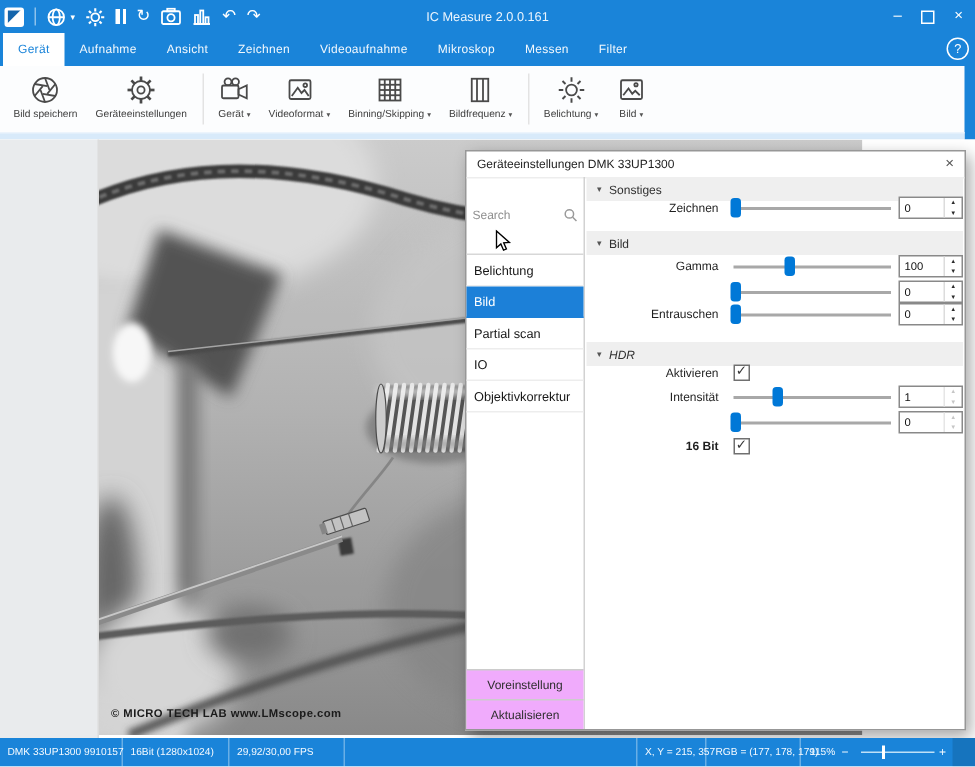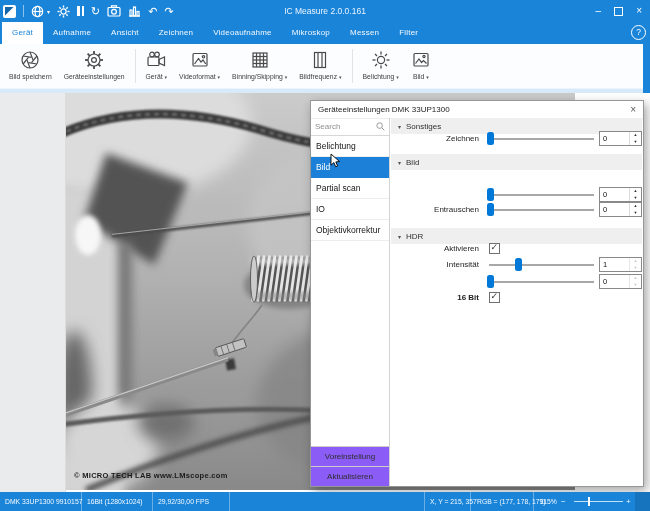--- a/index.html
+++ b/index.html
@@ -45,28 +45,28 @@
   .photo{left:66px;top:0;width:509px;height:397px;overflow:hidden;}
   .watermark{left:8px;top:378px;font-size:7.5px;font-weight:bold;color:#1b1b1b;letter-spacing:.3px;white-space:nowrap;}
   
   .dialog{left:310px;top:100px;width:334px;height:387px;background:#fff;border:1px solid #979797;
           box-shadow:3px 4px 10px rgba(0,0,0,.35);box-sizing:border-box;}
   .dlg-title{height:17px;display:flex;align-items:center;padding:0 7px;font-size:8px;color:#222;
              border-bottom:1px solid #ededed;}
   .dlg-close{margin-left:auto;font-size:10px;color:#555;line-height:10px;}
   .dlg-body{position:absolute;left:0;top:17px;right:0;bottom:0;display:flex;}
   .dlg-left{width:78px;border-right:1px solid #d2d2d2;display:flex;flex-direction:column;box-sizing:content-box;}
-  .search{height:17px;border-bottom:1px solid #d7d7d7;display:flex;align-items:center;padding:0 4px;
+  .search{height:17px;border-bottom:1px solid #d7d7d7;display:flex;align-items:center;padding:17px 4px;
           color:#8e8e8e;font-size:8px;}
   .search svg{margin-left:auto;display:block;stroke:#9a9a9a;fill:none;stroke-width:1;}
   .nav-item{height:20px;line-height:20px;padding-left:5px;font-size:8.5px;color:#161616;border-bottom:1px solid #ededed;}
   .nav-item.selected{background:#1c80d8;color:#fff;border-bottom-color:#1c80d8;}
   .dlg-left-spacer{flex:1;}
   .dlg-btn{height:19px;border-top:1px solid #cccccc;font-size:8px;color:#2e2e2e;display:flex;
-           align-items:center;justify-content:center;background:#8b5cf6;}
+           align-items:center;justify-content:center;background:#f0abfc;}
   .dlg-right{flex:1;position:relative;}
   .sec-hdr{position:absolute;left:1px;right:1px;height:16px;background:#efefef;display:flex;
            align-items:center;padding-left:7px;font-size:8px;color:#303030;gap:5px;}
   .sec-arrow{font-size:6px;color:#555;}
   .row{position:absolute;left:0;right:0;height:17px;}
   .row-label{position:absolute;left:0;top:0;width:89px;text-align:right;font-size:8px;color:#1f1f1f;line-height:17px;}
   .track{position:absolute;left:99px;width:105px;top:8px;height:2px;background:#a8a8a8;}
   .thumb{position:absolute;top:2px;width:7px;height:13px;background:#0078d7;border-radius:2.5px;}
   .spin{position:absolute;left:209px;top:1px;width:43px;height:15px;border:1px solid #898989;
         box-sizing:border-box;background:#fff;display:flex;}
@@ -424,20 +424,32 @@
               <span>▲</span>
               <span>▼</span>
             </span>
         </span>
       </div>
 
       <div class="sec-hdr" style="top:36px;">
         <span class="sec-arrow">▾</span>
         <span>Bild</span>
       </div>
+      <div class="row" style="top:51px;">
+        <span class="row-label">Gamma</span>
+        <span class="track"></span>
+        <span class="thumb" style="left:133px;"></span>
+        <span class="spin">
+          <span class="spin-val">100</span>
+          <span class="spin-arrows">
+              <span>▲</span>
+              <span>▼</span>
+            </span>
+        </span>
+      </div>
       <div class="row" style="top:68px;">
         <span class="track"></span>
         <span class="thumb" style="left:97px;"></span>
         <span class="spin">
           <span class="spin-val">0</span>
           <span class="spin-arrows">
               <span>▲</span>
               <span>▼</span>
             </span>
         </span>
@@ -448,21 +460,21 @@
         <span class="thumb" style="left:97px;"></span>
         <span class="spin">
           <span class="spin-val">0</span>
           <span class="spin-arrows">
               <span>▲</span>
               <span>▼</span>
             </span>
         </span>
       </div>
 
-      <div class="sec-hdr" style="top:110px;">
+      <div class="sec-hdr" style="top:110px;font-style:italic;">
         <span class="sec-arrow">▾</span>
         <span>HDR</span>
       </div>
       <div class="row" style="top:123px;height:15px;">
         <span class="row-label" style="line-height:15px;">Aktivieren</span>
         <span class="checkbox">
             <span>✓</span>
           </span>
       </div>
       <div class="row" style="top:138px;">

